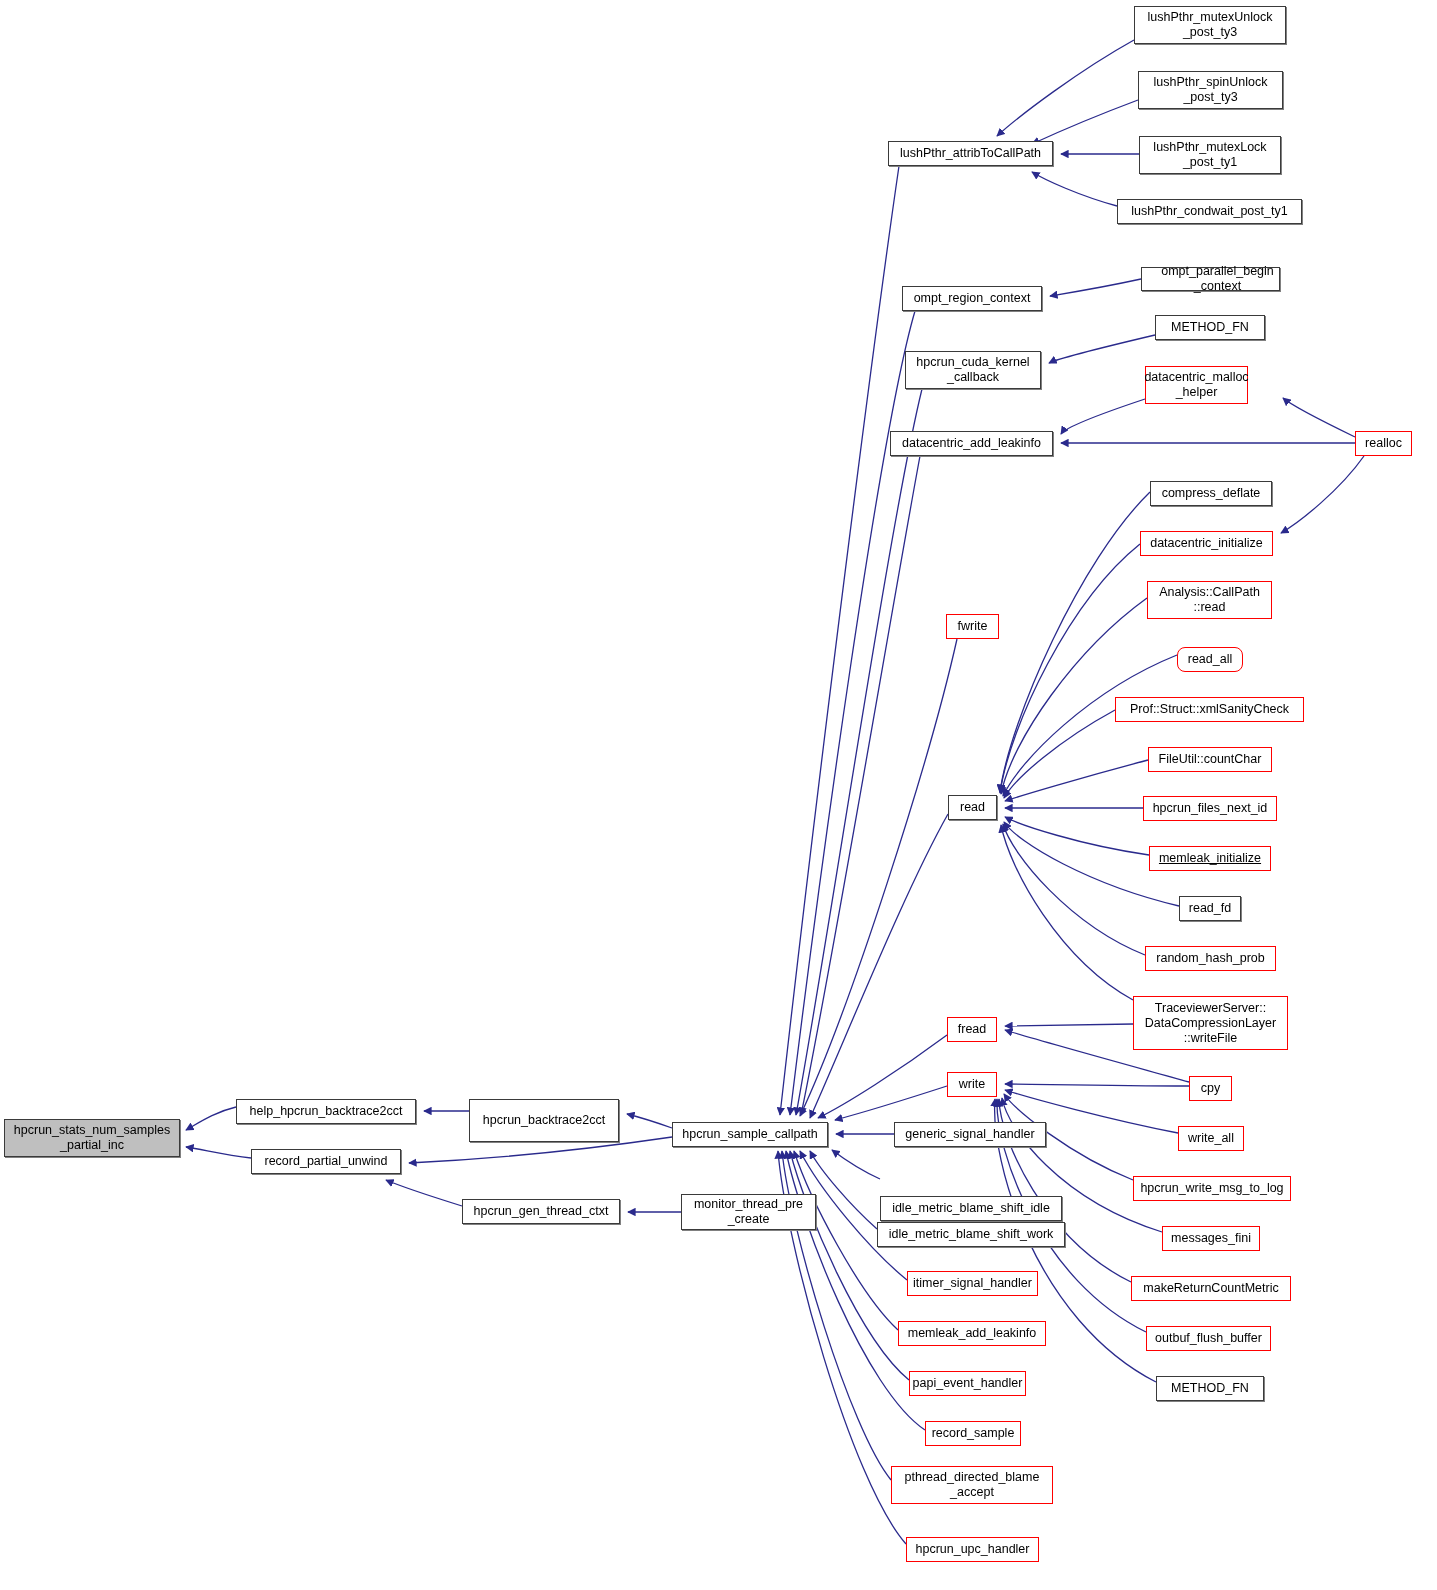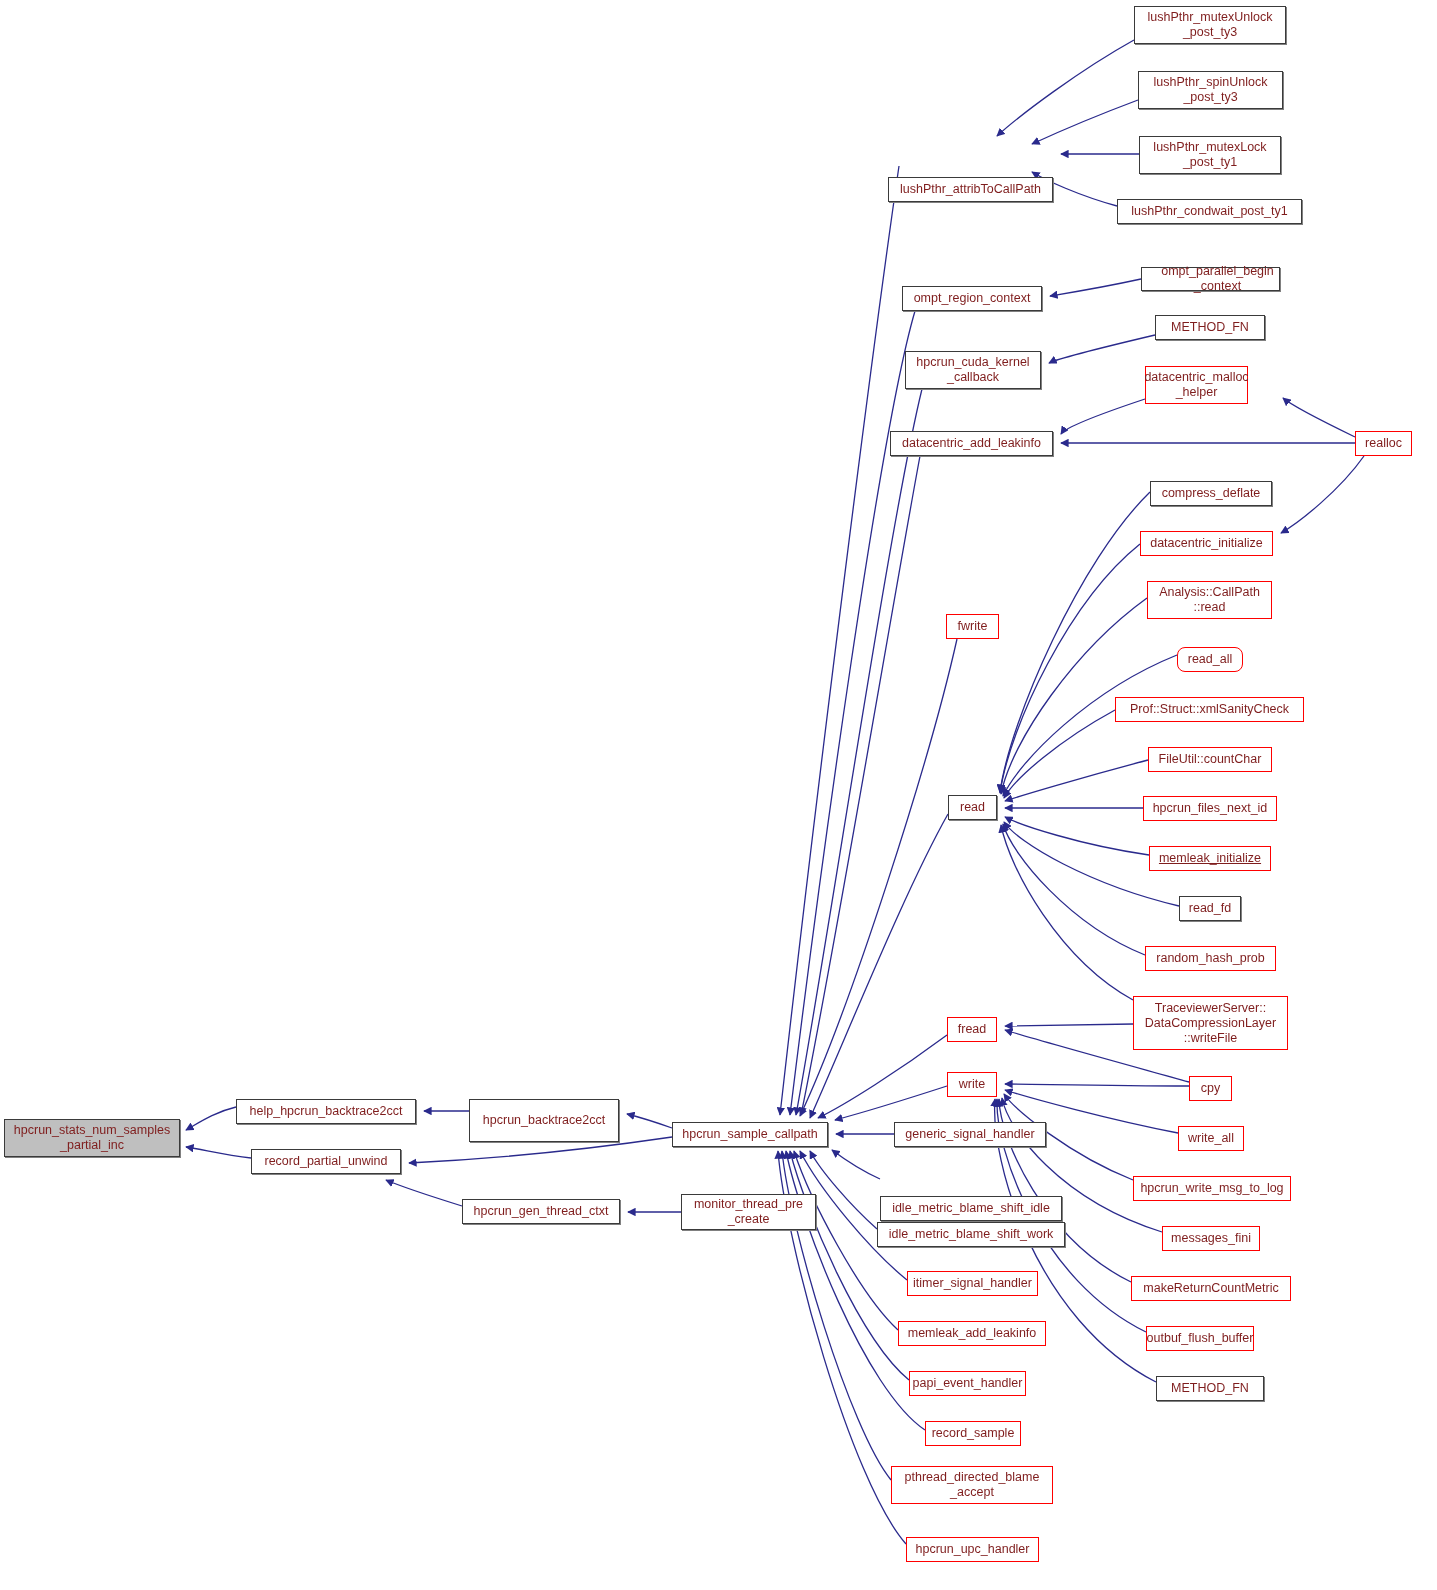--- a/index.html
+++ b/index.html
@@ -22,21 +22,21 @@
     position:absolute;
     box-sizing:border-box;
     display:flex;
     align-items:center;
     justify-content:center;
     text-align:center;
     background:#ffffff;
     border:1px solid #000000;
     font-size:12.5px;
     line-height:15px;
-    color:#7f1d1d;
+    color:#000000;
     white-space:pre-line;
     letter-spacing:0px;
     z-index:5;
   }
   .node.black{
     border:1px solid #3a3a3a;
     box-shadow:1px 1px 0 0 #808080;
   }
   .node.red{
     border:1.5px solid #ff0000;
@@ -118,21 +118,21 @@
   <div id="node-layer">
       <div class="node current" style="left: 4px; top: 1119px; width: 176px; height: 38px;">hpcrun_stats_num_samples
 _partial_inc</div>
       <div class="node black" style="left: 236px; top: 1099px; width: 180px; height: 25px;">help_hpcrun_backtrace2cct</div>
       <div class="node black" style="left: 251px; top: 1149px; width: 150px; height: 25px;">record_partial_unwind</div>
       <div class="node black" style="left: 469px; top: 1099px; width: 150px; height: 43px;">hpcrun_backtrace2cct</div>
       <div class="node black" style="left: 462px; top: 1199px; width: 158px; height: 25px;">hpcrun_gen_thread_ctxt</div>
       <div class="node black" style="left: 681px; top: 1194px; width: 135px; height: 36px;">monitor_thread_pre
 _create</div>
       <div class="node black" style="left: 672px; top: 1122px; width: 156px; height: 25px;">hpcrun_sample_callpath</div>
-      <div class="node black" style="left: 888px; top: 141px; width: 165px; height: 25px; margin-top: 36px;">lushPthr_attribToCallPath</div>
+      <div class="node black" style="left: 888px; top: 141px; width: 165px; height: 25px;">lushPthr_attribToCallPath</div>
       <div class="node black" style="left: 1134px; top: 6px; width: 152px; height: 38px;">lushPthr_mutexUnlock
 _post_ty3</div>
       <div class="node black" style="left: 1138px; top: 71px; width: 145px; height: 38px;">lushPthr_spinUnlock
 _post_ty3</div>
       <div class="node black" style="left: 1139px; top: 136px; width: 142px; height: 38px;">lushPthr_mutexLock
 _post_ty1</div>
       <div class="node black" style="left: 1117px; top: 199px; width: 185px; height: 25px;">lushPthr_condwait_post_ty1</div>
       <div class="node black" style="left: 902px; top: 286px; width: 140px; height: 25px;">ompt_region_context</div>
       <div class="node black" style="left: 1141px; top: 267px; width: 139px; height: 24px; padding-left: 14px;">ompt_parallel_begin
 _context</div>
@@ -164,21 +164,21 @@
       <div class="node red" style="left: 947px; top: 1072px; width: 50px; height: 25px;">write</div>
       <div class="node black" style="left: 894px; top: 1122px; width: 152px; height: 25px;">generic_signal_handler</div>
       <div class="node red" style="left: 1178px; top: 1126px; width: 66px; height: 25px;">write_all</div>
       <div class="node black" style="left: 880px; top: 1196px; width: 182px; height: 25px;">idle_metric_blame_shift_idle</div>
       <div class="node red" style="left: 1133px; top: 1176px; width: 158px; height: 25px;">hpcrun_write_msg_to_log</div>
       <div class="node black" style="left: 877px; top: 1222px; width: 188px; height: 25px;">idle_metric_blame_shift_work</div>
       <div class="node red" style="left: 1162px; top: 1226px; width: 98px; height: 25px;">messages_fini</div>
       <div class="node red" style="left: 907px; top: 1271px; width: 131px; height: 25px;">itimer_signal_handler</div>
       <div class="node red" style="left: 1131px; top: 1276px; width: 160px; height: 25px;">makeReturnCountMetric</div>
       <div class="node red" style="left: 898px; top: 1321px; width: 148px; height: 25px;">memleak_add_leakinfo</div>
-      <div class="node red" style="left: 1146px; top: 1326px; width: 108px; height: 25px;">outbuf_flush_buffer</div>
+      <div class="node red" style="left: 1146px; top: 1326px; width: 125px; height: 25px;">outbuf_flush_buffer</div>
       <div class="node red" style="left: 909px; top: 1371px; width: 117px; height: 25px;">papi_event_handler</div>
       <div class="node black" style="left: 1156px; top: 1376px; width: 108px; height: 25px;">METHOD_FN</div>
       <div class="node red" style="left: 925px; top: 1421px; width: 96px; height: 25px;">record_sample</div>
       <div class="node red" style="left: 891px; top: 1466px; width: 162px; height: 38px;">pthread_directed_blame
 _accept</div>
       <div class="node red" style="left: 906px; top: 1537px; width: 133px; height: 25px;">hpcrun_upc_handler</div>
     </div>
 </div>
 
 </body></html>

